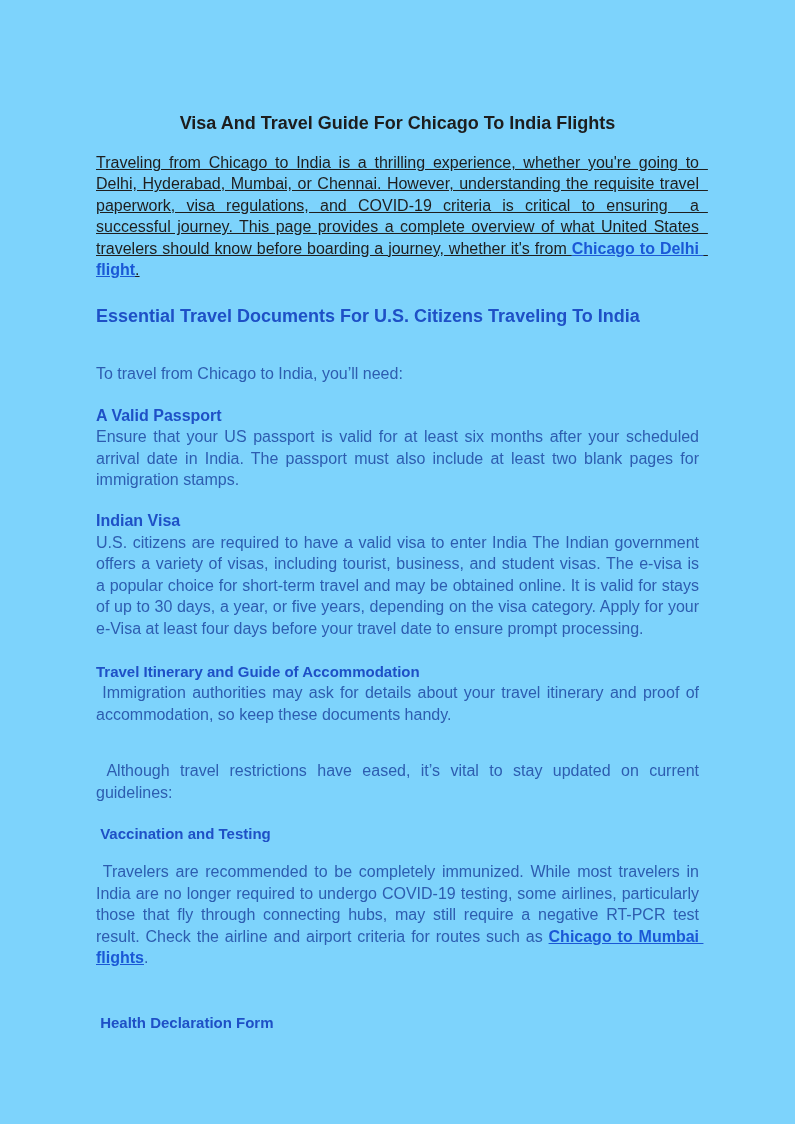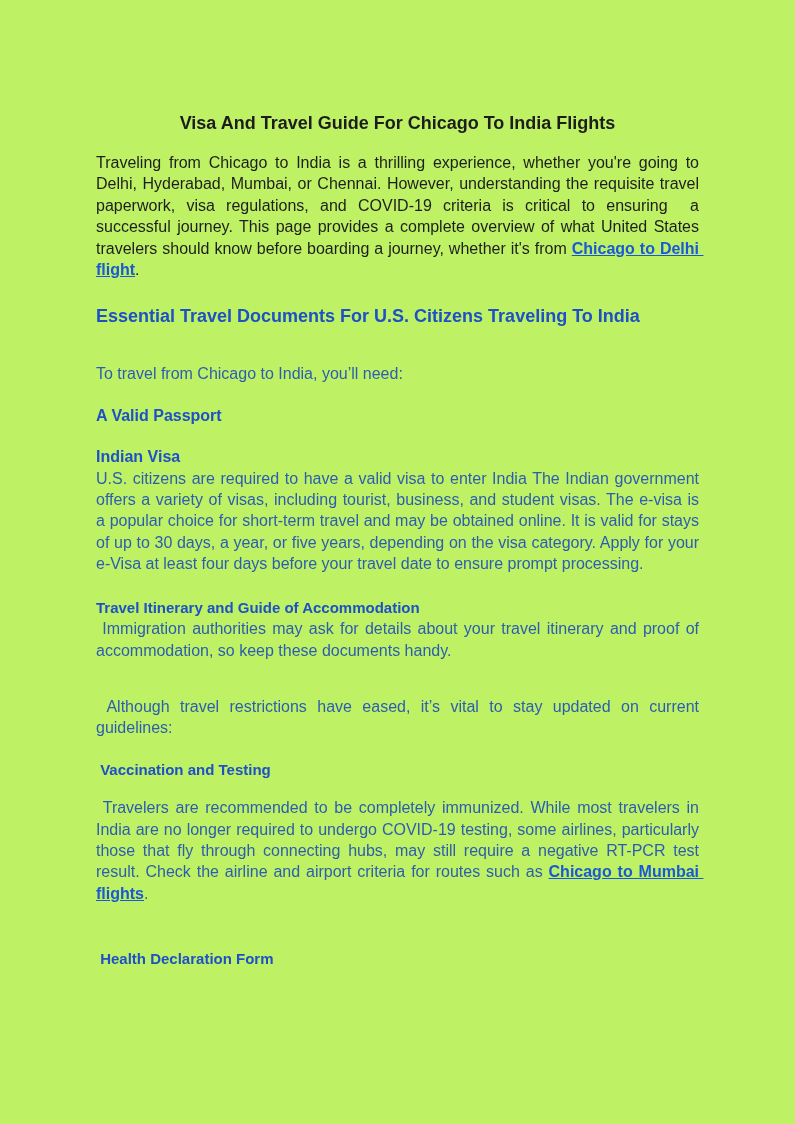--- a/index.html
+++ b/index.html
@@ -1,21 +1,21 @@
 <!DOCTYPE html>
 <html><head>
 <meta charset="utf-8">
 <style>
   html, body { margin: 0; padding: 0; background: #ffffff; }
   .page {
     position: relative;
     width: 795px;
     height: 1124px;
     margin: 0 auto;
-    background: #bef264;
+    background: #7dd3fc;
     box-sizing: border-box;
     padding: 112px 96px 0 96px;
     font-family: "Liberation Sans", sans-serif;
     overflow: hidden;
   }
   .doc-title {
     margin: 0 0 18px 0;
     font-size: 18px;
     line-height: 22px;
     font-weight: 700;
@@ -23,21 +23,21 @@
     color: #1d1d1d;
     white-space: pre-wrap;
   }
   .para {
     margin: 0;
     font-size: 16px;
     line-height: 21.4px;
     text-align: justify;
     white-space: pre-wrap;
   }
-  .dark { color: #1e1e1e; }
+  .dark { color: #1e1e1e; text-decoration: underline; }
   .blue { color: #2d5db0; }
   .doc-h2 {
     margin: 24px 0 0 0;
     font-size: 18px;
     line-height: 24px;
     font-weight: 700;
     color: #1e50c6;
     white-space: pre-wrap;
   }
   .doc-h3 {
@@ -68,20 +68,21 @@
 
   <h1 class="doc-title">Visa And Travel Guide For Chicago To India Flights</h1>
 
   <p class="para dark"><span>Traveling from Chicago to India is a thrilling experience, whether you're going to  Delhi, Hyderabad, Mumbai, or Chennai. However, understanding the requisite travel  paperwork, visa regulations, and COVID-19 criteria is critical to ensuring  a  successful journey. This page provides a complete overview of what United States  travelers should know before boarding a journey, whether it's from </span><a href="#" class="doc-link">Chicago to Delhi </a><span> </span><a href="#" class="doc-link">flight</a><span>.</span></p>
 
   <h2 class="doc-h2">Essential Travel Documents For U.S. Citizens Traveling To India</h2>
 
   <p class="para blue mt20">To travel from Chicago to India, you’ll need:</p>
 
   <h3 class="doc-h3">A Valid Passport</h3>
+  <p class="para blue">Ensure that your US passport is valid for at least six months after your scheduled   arrival date in India. The passport must also include at least two blank pages for  immigration stamps.</p>
 
   <h3 class="doc-h3">Indian Visa</h3>
   <p class="para blue">U.S. citizens are required to have a valid visa to enter India The Indian government   offers a variety of visas, including tourist, business, and student visas. The e-visa is  a popular choice for short-term travel and may be obtained online. It is valid for stays  of up to 30 days, a year, or five years, depending on the visa category. Apply for your  e-Visa at least four days before your travel date to ensure prompt processing.</p>
 
   <h3 class="doc-h3 small mt22">Travel Itinerary and Guide of Accommodation</h3>
   <p class="para blue"> Immigration authorities may ask for details about your travel itinerary and proof of  accommodation, so keep these documents handy.</p>
 
 
   <p class="para blue mt20"> Although travel restrictions have eased, it’s vital to stay updated on current  guidelines:</p>
 

